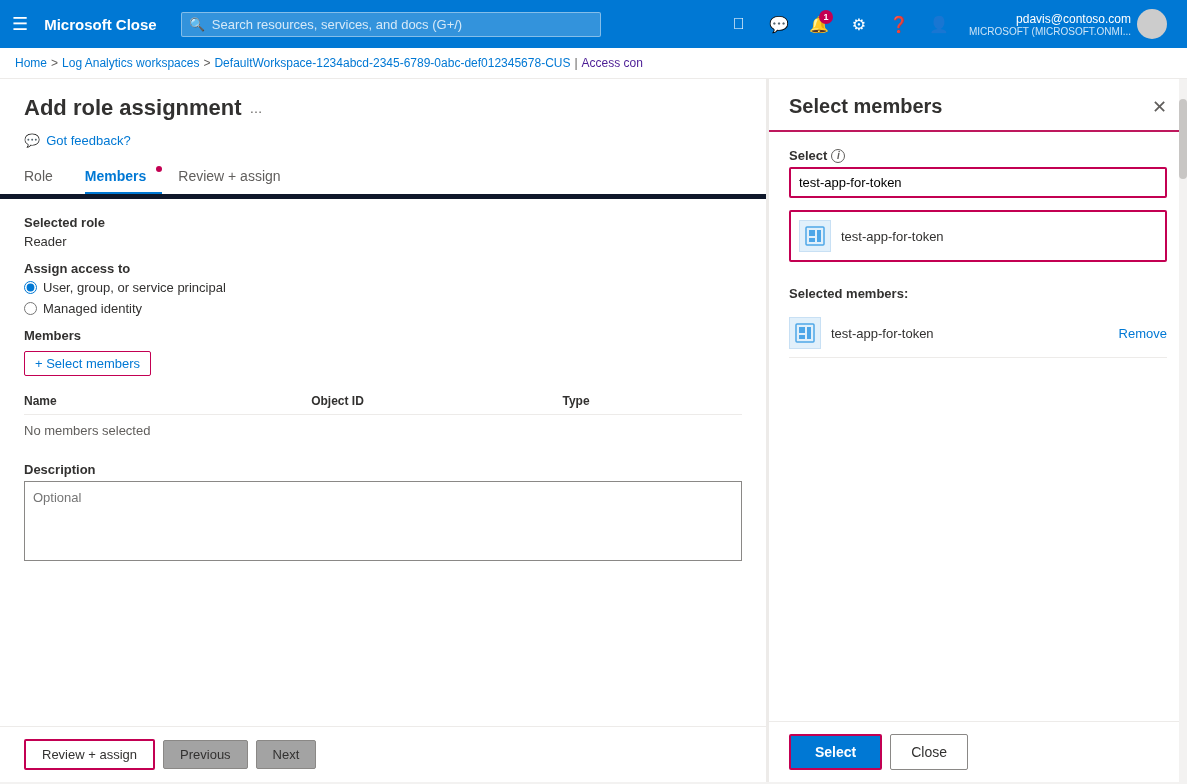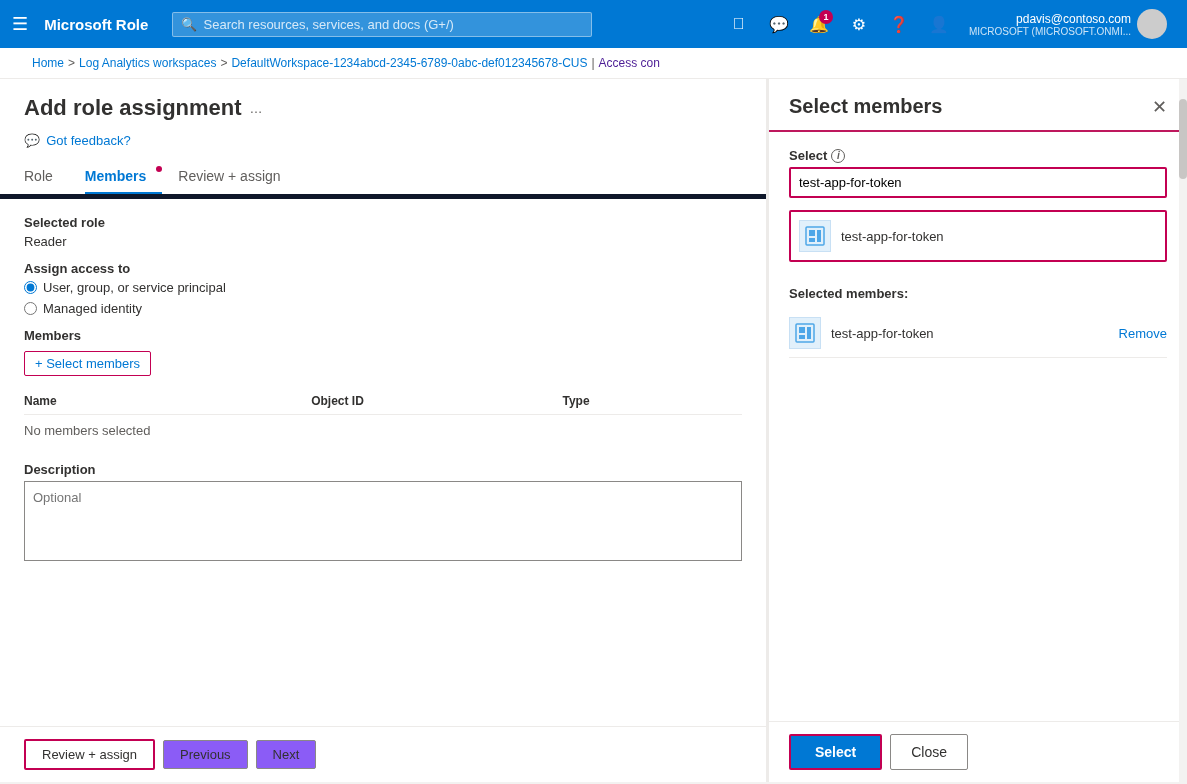--- a/index.html
+++ b/index.html
@@ -50,21 +50,21 @@
     }
     .top-nav .user-info { display: flex; align-items: center; gap: 6px; cursor: pointer; padding: 4px 8px; border-radius: 2px; }
     .top-nav .user-text { text-align: right; }
     .top-nav .user-text .user-email { font-size: 12px; }
     .top-nav .user-text .user-tenant { font-size: 10px; color: rgba(255,255,255,0.8); }
     .top-nav .user-avatar { width: 30px; height: 30px; background: #ccc; border-radius: 50%; }
 
     
     .breadcrumb {
       background: white;
-      padding: 8px 32px;
+      padding: 8px 15px;
       font-size: 12px;
       color: #0078d4;
       border-bottom: 1px solid #edebe9;
       display: flex;
       align-items: center;
       gap: 4px;
     }
     .breadcrumb .sep { color: #605e5c; }
     .breadcrumb .current { color: #4c1d95; }
 
@@ -212,21 +212,21 @@
       align-items: center;
     }
     .btn {
       padding: 6px 16px;
       font-size: 13px;
       cursor: pointer;
       border-radius: 2px;
       font-family: 'Segoe UI', Arial, sans-serif;
     }
     .btn-outline {
-      background: #8b5cf6;
+      background: #a3a3a3;
       border: 1px solid #8a8886;
       color: #323130;
       text-align: right;
     }
     .btn-review {
       background: white;
       border: 2px solid #c30052;
       color: #323130;
     }
 
@@ -365,21 +365,21 @@
       color: #605e5c;
       font-style: italic;
       font-weight: bold;
     }
   </style>
 </head>
 <body>
 
 <nav class="top-nav">
   <span class="hamburger">☰</span>
-  <span class="brand">Microsoft Role</span>
+  <span class="brand">Microsoft Close</span>
   <div class="search-box">
     <span style="margin-right:6px;">🔍</span>
     <input type="text" placeholder="Search resources, services, and docs (G+/)" style="">
   </div>
   <div class="nav-icons">
     <div class="nav-icon" title="Cloud Shell"></div>
     <div class="nav-icon" title="Feedback">💬</div>
     <div class="nav-icon notification-badge">
       <span>🔔</span>
       <span class="badge">1</span>

